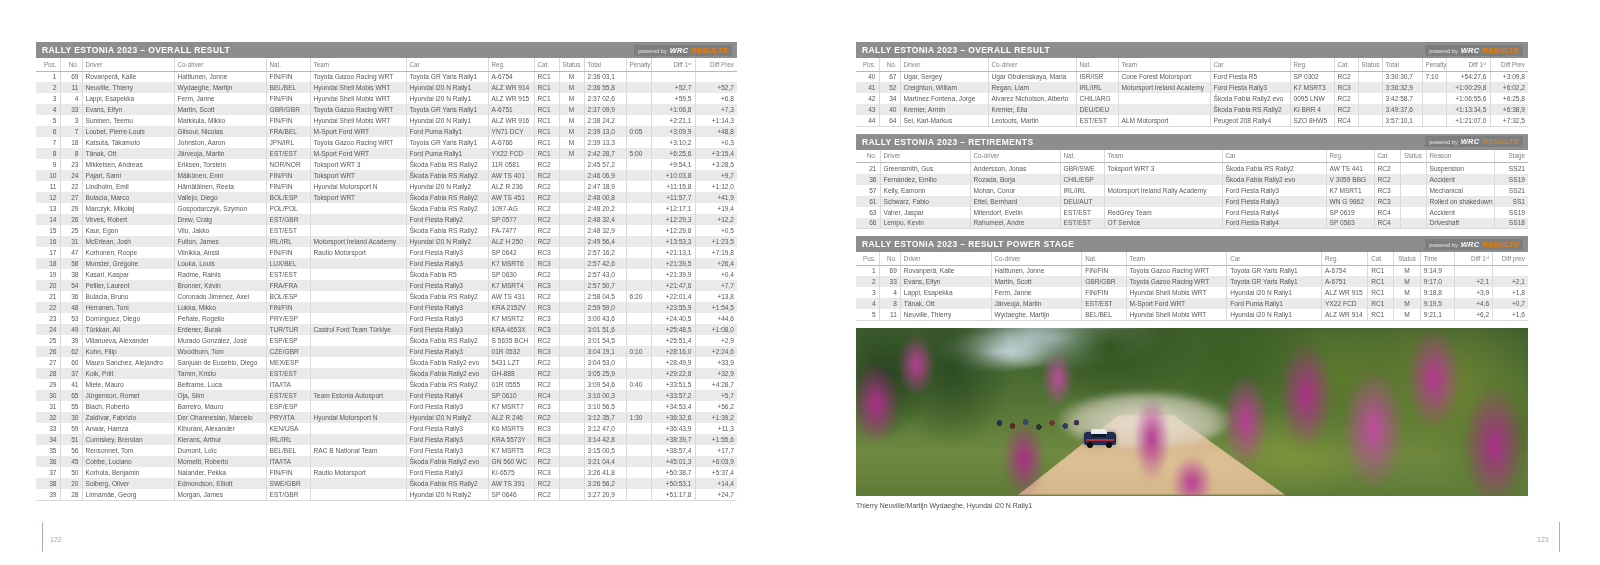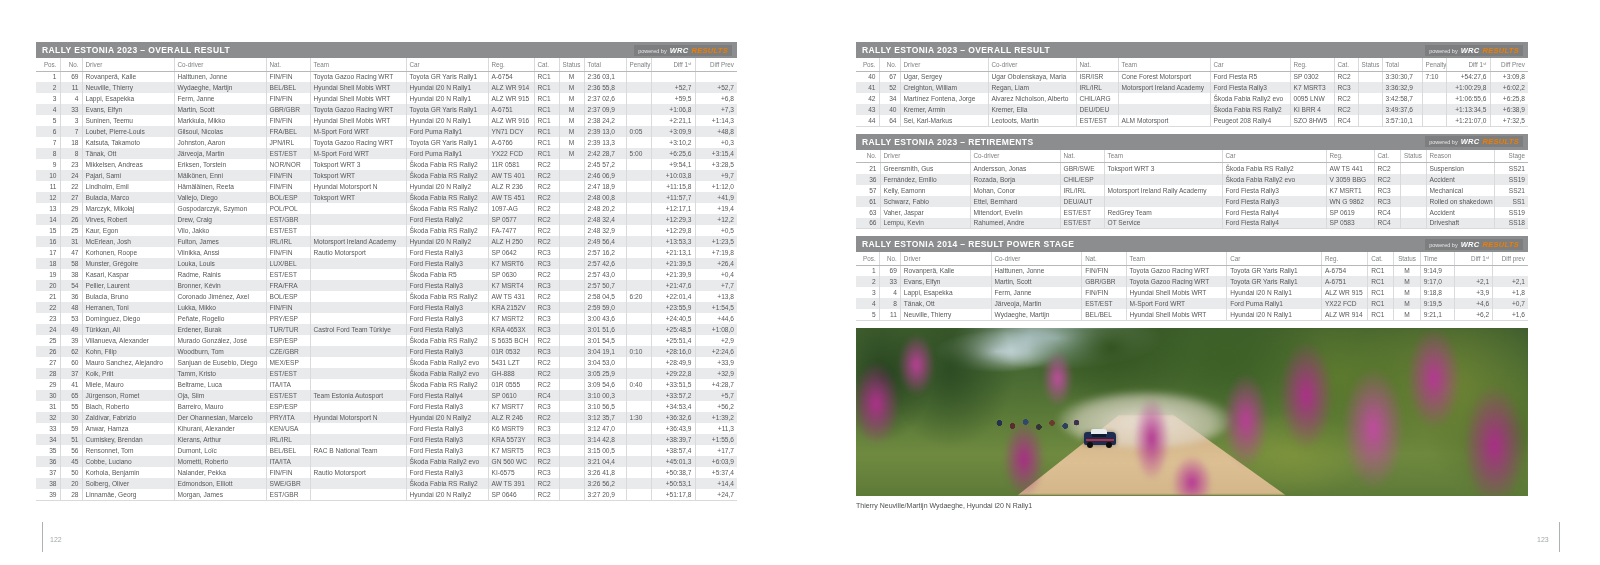--- a/index.html
+++ b/index.html
@@ -1013,21 +1013,21 @@
             <td style="text-align: center;"></td>
             <td style="text-align: left;">Driveshaft</td>
             <td style="text-align: right;">SS18</td>
           </tr>
         </tbody>
       </table>
   </div>
 
   <div class="result-block">
     <div class="bar" style="background: rgb(140, 141, 142);">
-      <span class="bar-title">RALLY ESTONIA 2014 – RESULT POWER STAGE</span>
+      <span class="bar-title">RALLY ESTONIA 2023 – RESULT POWER STAGE</span>
       <span class="powered">
         <span class="pby">powered by</span>
         <span class="wrc">WRC</span>
         <span class="res orange-text" style="color: rgb(239, 125, 0);">RESULTS</span>
       </span>
     </div>
     <table class="res">
         <colgroup>
           <col style="width: 23px;">
           <col style="width: 21px;">

